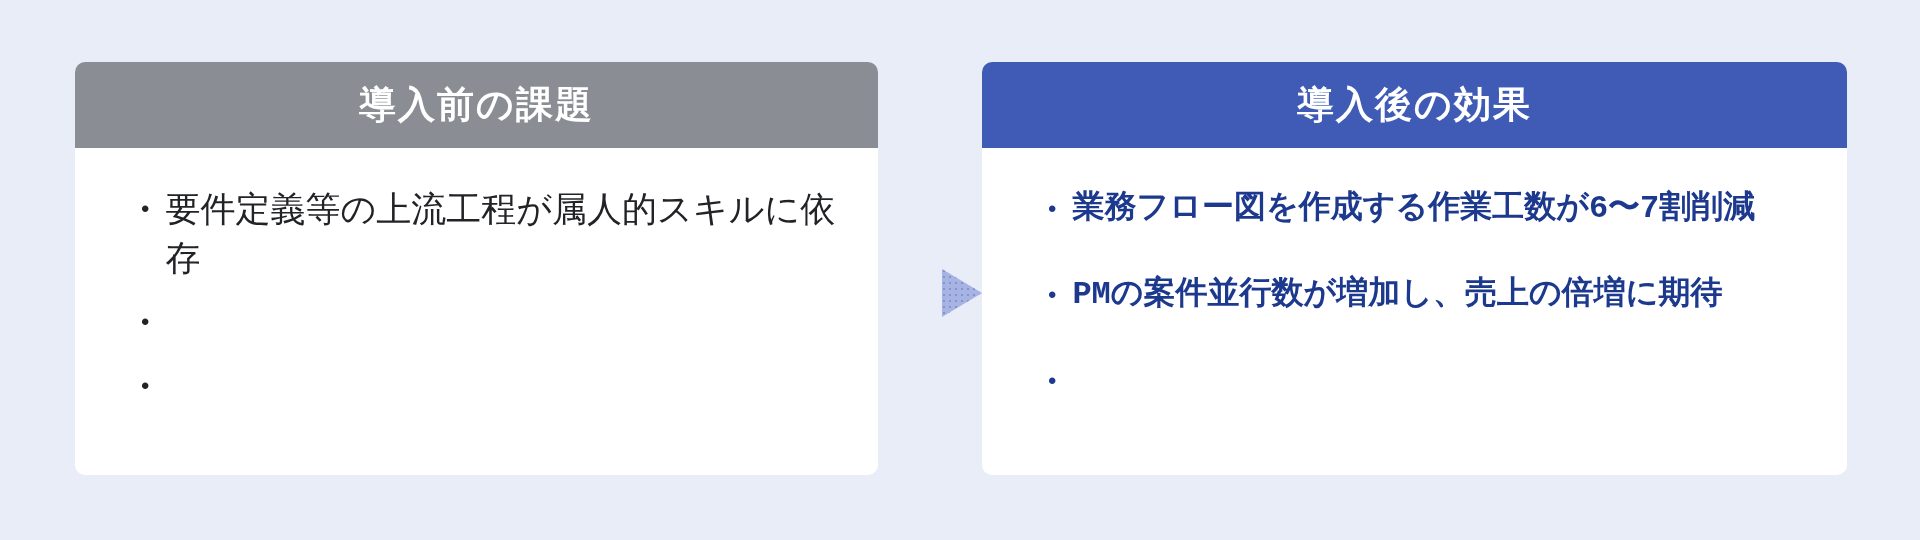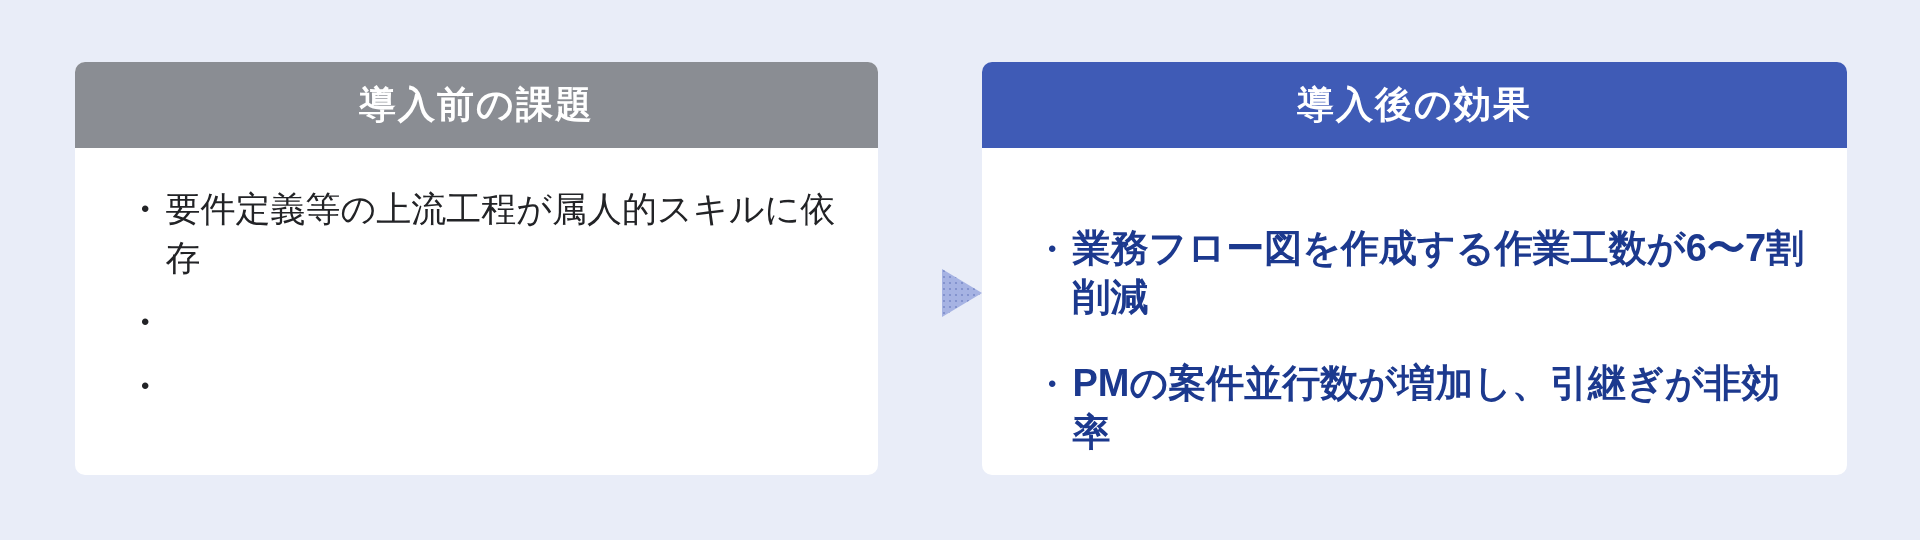--- a/index.html
+++ b/index.html
@@ -16,21 +16,21 @@
     padding: 62px 73px 65px 75px;
   }
   .card {
     background: #ffffff;
     border-radius: 10px;
     overflow: hidden;
     display: flex;
     flex-direction: column;
   }
   .card.left  { width: 803px; }
-  .card.right { width: 865px; gap: 40px; }
+  .card.right { width: 865px; }
   .card-header {
     height: 86px;
     display: flex;
     align-items: center;
     justify-content: center;
     flex: 0 0 auto;
   }
   .card-header.gray { background: #8a8d93; }
   .card-header.blue { background: #3f5bb6; }
   .card-header h2 {
@@ -57,21 +57,21 @@
     line-height: 49px;
     margin-right: 16px;
   }
   .txt {
     white-space: pre-line;
     line-height: 49px;
   }
   .card.left  .dot, .card.left .txt  { color: #222326; }
   .card.left  .txt { font-size: 35px; font-weight: 400; }
   .card.right .dot, .card.right .txt { color: #1c398e; }
-  .card.right .txt { font-size: 38px; font-weight: 700; }
+  .card.right .txt { font-size: 32px; font-weight: 700; font-family: Liberation Mono, monospace; }
   .arrow-wrap {
     flex: 1 1 auto;
     display: flex;
     align-items: center;
     justify-content: flex-end;
     padding-right: 0px;
     margin-top: 48px; 
   }
   .arrow-wrap svg { display: block; }
 </style>
@@ -114,21 +114,21 @@
     <header class="card-header blue">
       <h2>導入後の効果</h2>
     </header>
     <ul class="card-body">
       <li>
         <span class="dot">•</span>
         <span class="txt">業務フロー図を作成する作業工数が6〜7割削減</span>
       </li>
       <li>
         <span class="dot">•</span>
-        <span class="txt">PMの案件並行数が増加し、引継ぎが非効率</span>
+        <span class="txt">PMの案件並行数が増加し、売上の倍増に期待</span>
       </li>
       <li>
         <span class="dot">•</span>
       </li>
     </ul>
   </section>
 
 </div>
 
 </body></html>

